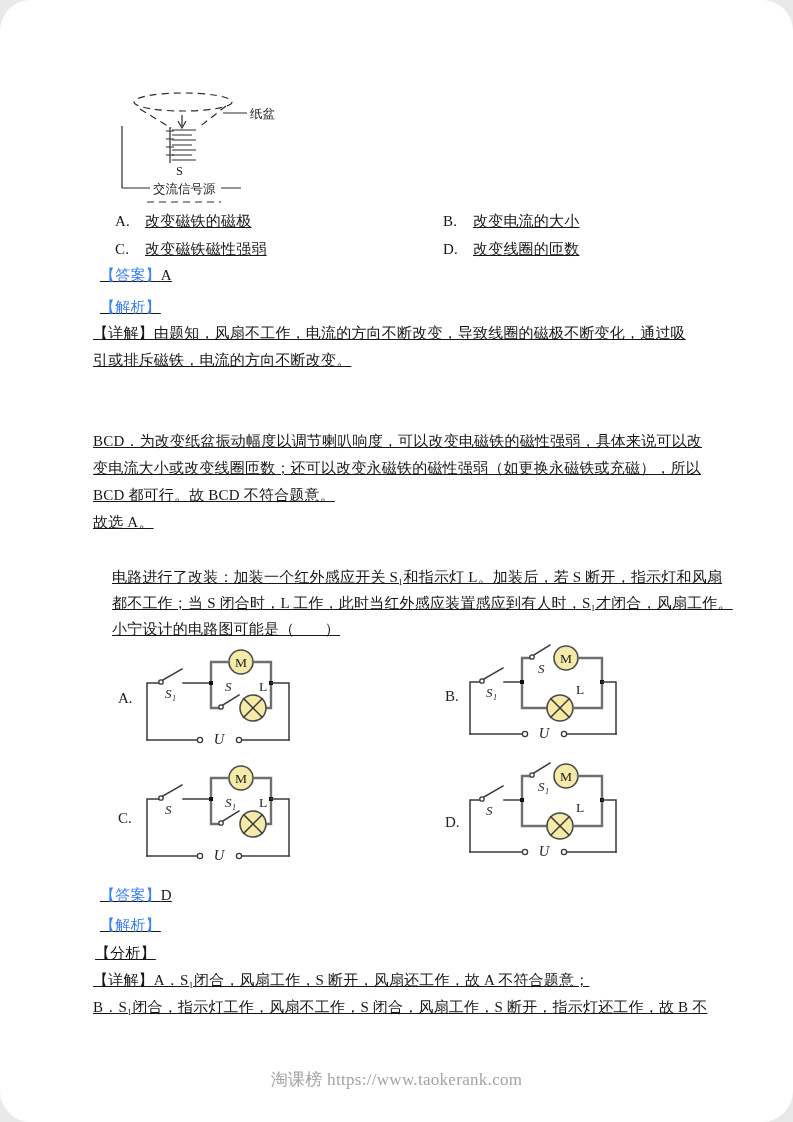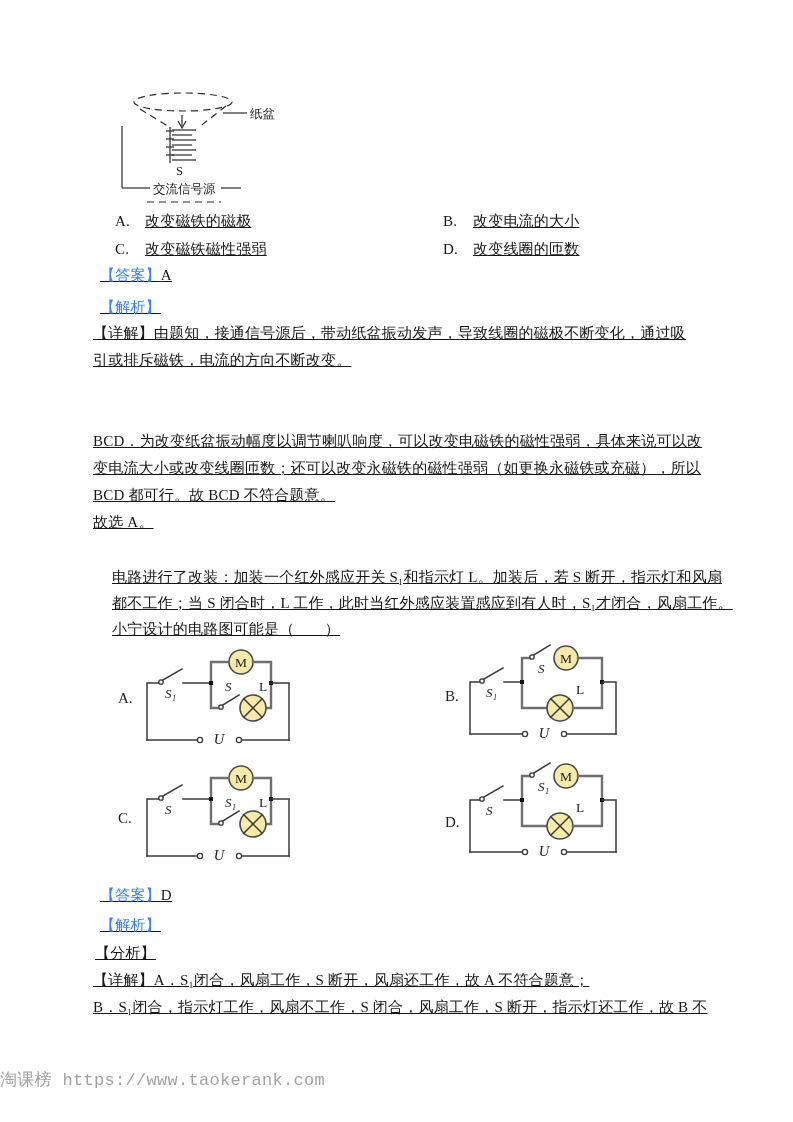--- a/index.html
+++ b/index.html
@@ -1,28 +1,28 @@
 <!DOCTYPE html>
 <html><head>
 <meta charset="utf-8">
 <style>
   html,body{margin:0;padding:0;background:#e9e9e9;}
   .page{
     position:relative;width:793px;height:1122px;margin:0 auto;background:#ffffff;
-    font-family:"Liberation Serif","DejaVu Serif",serif;color:#171717;overflow:hidden;
+    font-family:"Liberation Serif","DejaVu Serif",serif;color:#171717;overflow:hidden;border-radius:31px;
   }
   .line{position:absolute;white-space:nowrap;font-size:15px;line-height:19px;letter-spacing:.2px;text-decoration:underline;}
   .opt .k{display:inline-block;min-width:30px;}
   .blue{color:#3b82f6;}
   .circ-label{position:absolute;font-size:15px;color:#232323;}
   svg.circuit{position:absolute;}
   svg.speaker{position:absolute;}
   .footer{
-    position:absolute;left:0;right:0;top:1068px;text-align:left;
-    font-family:Liberation Mono, monospace;font-size:17px;color:#a3a3a3;letter-spacing:.3px;
+    position:absolute;left:0;right:0;top:1068px;text-align:center;
+    font-family:Liberation Serif, serif;font-size:17px;color:#a3a3a3;letter-spacing:.3px;
   }
   
   .w{stroke:#3a3a3a;stroke-width:1.5;fill:none;stroke-linecap:square;}
   .wg{stroke:#6f6f6f;stroke-width:2.4;fill:none;stroke-linecap:square;}
   .comp{fill:#f5eaa8;stroke:#4a4a4a;stroke-width:1.6;}
   .node{fill:#101010;}
   .term{fill:#ffffff;stroke:#3a3a3a;stroke-width:1.3;}
   .slbl{font-family:"Liberation Serif","DejaVu Serif",serif;font-size:13px;fill:#1d1d1d;font-style:italic;}
   .clbl{font-family:"Liberation Serif","DejaVu Serif",serif;font-size:13.5px;fill:#1d1d1d;}
   .ulbl{font-style:italic;font-size:14.5px;}
@@ -77,21 +77,21 @@
   <div class="line opt" style="left:443px;top:240px">
     <span class="k">D.</span><span>改变线圈的匝数</span>
   </div>
 
   <div class="line" style="left:100px;top:266px">
     <span class="blue">【答案】</span><span>A</span>
   </div>
   <div class="line" style="left:100px;top:298px">
     <span class="blue">【解析】</span>
   </div>
-  <div class="line" style="left:93px;top:324px">【详解】由题知，接通信号源后，带动纸盆振动发声，导致线圈的磁极不断变化，通过吸</div>
+  <div class="line" style="left:93px;top:324px">【详解】由题知，风扇不工作，电流的方向不断改变，导致线圈的磁极不断变化，通过吸</div>
   <div class="line" style="left:93px;top:351px">引或排斥磁铁，电流的方向不断改变。</div>
   <div class="line" style="left:93px;top:459px">变电流大小或改变线圈匝数；还可以改变永磁铁的磁性强弱（如更换永磁铁或充磁），所以</div>
   <div class="line" style="left:93px;top:432px">BCD．为改变纸盆振动幅度以调节喇叭响度，可以改变电磁铁的磁性强弱，具体来说可以改</div>
   <div class="line" style="left:93px;top:486px">BCD 都可行。故 BCD 不符合题意。</div>
   <div class="line" style="left:93px;top:513px">故选 A。</div>
 
   <div class="line" style="left:112px;top:568px">电路进行了改装：加装一个红外感应开关 S₁和指示灯 L。加装后，若 S 断开，指示灯和风扇</div>
   <div class="line" style="left:112px;top:594px">都不工作；当 S 闭合时，L 工作，此时当红外感应装置感应到有人时，S₁才闭合，风扇工作。</div>
   <div class="line" style="left:112px;top:620px">小宁设计的电路图可能是（　　）</div>
 

